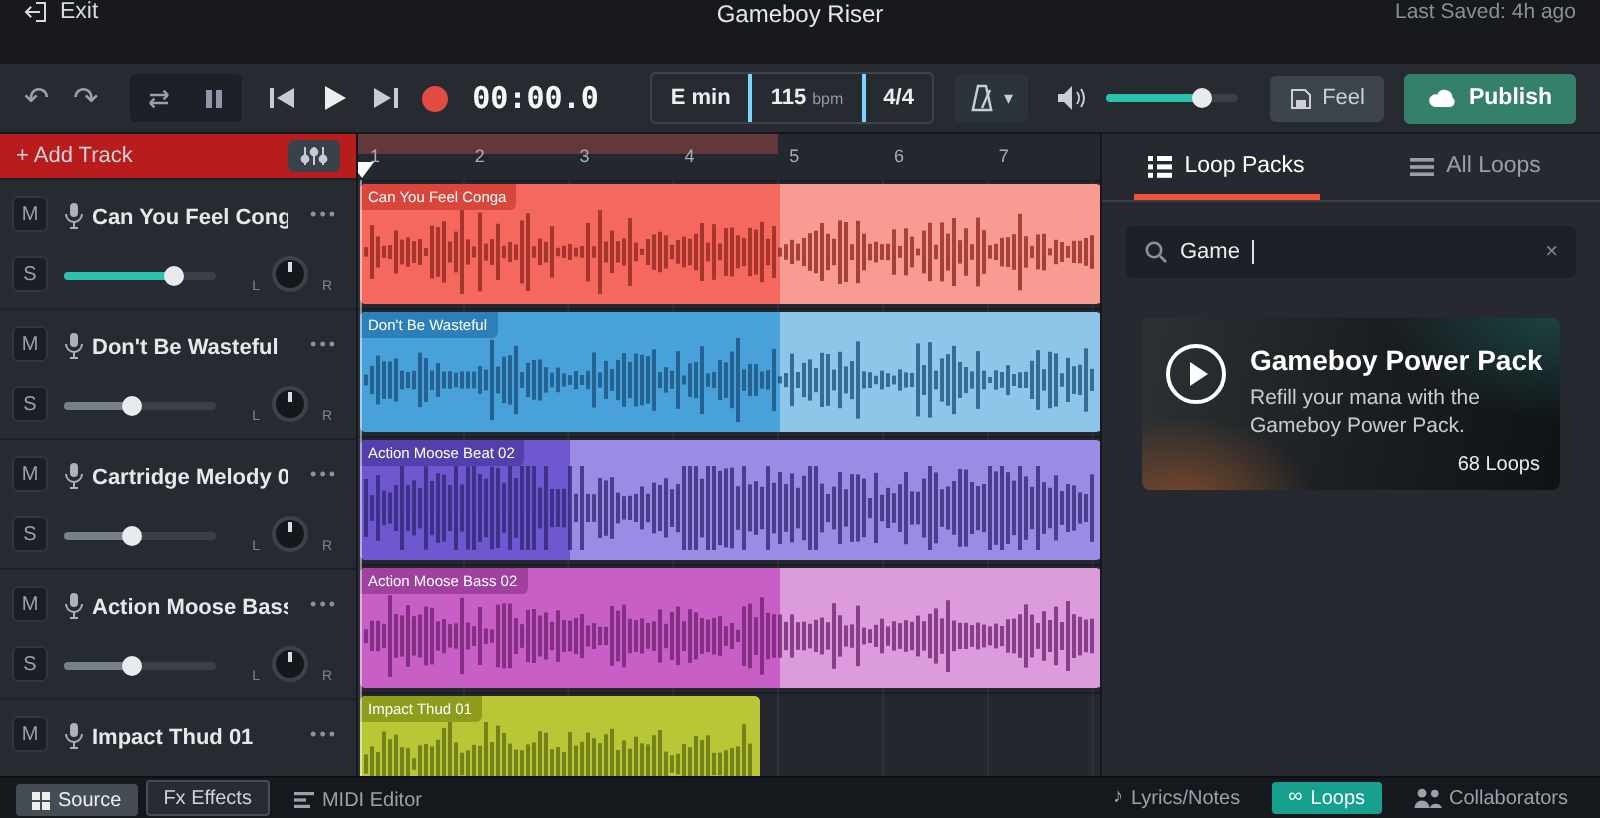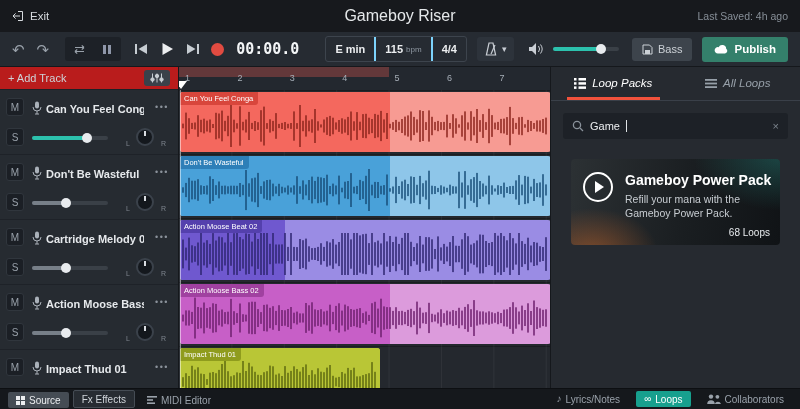--- a/index.html
+++ b/index.html
@@ -1,22 +1,22 @@
 <!DOCTYPE html>
 <html><head>
 <meta charset="utf-8">
 <style>
   html,body{margin:0;padding:0;background:#101216;}
   #app{position:relative;width:800px;height:409px;background:#22262c;overflow:hidden;
        font-family:"Liberation Sans",sans-serif;-webkit-font-smoothing:antialiased;color:#d4d8dc;}
   
-  #topbar{position:absolute;top:0;left:0;right:0;height:32px;background:#17191d;display:flex;align-items:center;padding:0 12px;z-index:5;}
+  #topbar{position:absolute;top:0;left:0;right:0;height:32px;background:#17191d;display:flex;align-items:flex-start;padding:0 12px;z-index:5;}
   #exit{display:flex;align-items:center;gap:6px;margin-right:22px;font-size:11.5px;color:#d6dade;cursor:default;z-index:2;}
   .menu-item{margin-right:19px;font-size:11.5px;color:#d4d8dc;cursor:default;z-index:2;}
-  #tb-title{position:absolute;left:0;right:0;text-align:center;font-size:16px;color:#e5e8ea;pointer-events:none;}
+  #tb-title{position:absolute;left:0;right:0;text-align:center;font-size:12px;color:#e5e8ea;pointer-events:none;}
   #last-saved{margin-left:auto;font-size:10.5px;color:#878f98;z-index:2;}
   
   #transport{position:absolute;top:32px;left:0;right:0;height:34px;background:#262b32;border-bottom:1px solid #15181c;display:flex;align-items:center;padding:0 12px;z-index:4;}
   .ticon{font-size:15px;color:#99a1aa;margin-right:12px;cursor:default;line-height:1;}
   .tgroup{display:flex;align-items:center;background:#1d2127;border-radius:3px;padding:3px 4px;margin:0 10px 0 4px;gap:8px;}
   .tbtn{display:flex;align-items:center;justify-content:center;width:20px;height:18px;cursor:default;}
   .transport-svg{display:block;}
   .rec-dot{width:13px;height:13px;border-radius:50%;background:#e14b41;margin:0 12px 0 8px;}
   #time-display{font-family:"DejaVu Sans Mono",monospace;font-size:15px;font-weight:bold;color:#f4f6f8;margin-right:26px;}
   .kseg{display:flex;align-items:stretch;border:1px solid #3d444d;border-radius:3px;height:24px;}
@@ -58,21 +58,21 @@
      background-image:linear-gradient(90deg,rgba(255,255,255,0.05) 1px,transparent 1px),linear-gradient(rgba(0,0,0,0.28) 1px,transparent 1px);
      background-size:52.4px 100%,100% 64px;}
   #playline{position:absolute;left:1px;top:0;bottom:0;width:1px;background:rgba(255,255,255,0.5);z-index:3;}
   .clip{position:absolute;border-radius:3px;overflow:hidden;}
   .clip .bright{position:absolute;left:0;top:0;bottom:0;}
   .clip svg.wave{position:absolute;left:0;top:13px;}
   .clabel{position:absolute;left:0;top:0;font-size:7.5px;color:#fff;padding:2px 5px 2px 4px;border-radius:0 0 3px 0;white-space:nowrap;}
   
   #right-panel{position:absolute;top:66px;right:0;width:249px;bottom:21px;background:#262a30;border-left:1px solid #15181c;}
   #loop-tabs{display:flex;height:34px;border-bottom:1px solid #3a4049;}
-  .ltab{flex:1;display:flex;align-items:center;justify-content:center;gap:6px;font-size:11.5px;color:#97a0a9;position:relative;cursor:default;font-style:italic;}
+  .ltab{flex:1;display:flex;align-items:center;justify-content:center;gap:6px;font-size:11.5px;color:#97a0a9;position:relative;cursor:default;}
   .ltab.active{color:#fff;}
   .ltab.active::after{content:"";position:absolute;left:16px;right:16px;bottom:0;height:3px;background:#f2523c;}
   #search{margin:12px 12px 0;height:26px;background:#1d2127;border-radius:3px;display:flex;align-items:center;padding:0 9px;gap:6px;}
   #search .val{font-size:11px;color:#eceef0;}
   .caret{width:1px;height:12px;background:#dfe3e6;}
   .clear{margin-left:auto;color:#7d858e;font-size:11px;}
   #pack-card{margin:20px;height:86px;border-radius:4px;position:relative;overflow:hidden;
      background:radial-gradient(95px 65px at 10% 110%,rgba(195,100,40,0.55),transparent 70%),
                 radial-gradient(130px 80px at 102% -5%,rgba(45,155,145,0.38),transparent 70%),
                 linear-gradient(100deg,#2c3134,#1a1e21 55%,#101316);}
@@ -167,21 +167,21 @@
       <div id="vol-slider">
         <div id="vol-fill" style="width: 72%;"></div>
         <div id="vol-handle" style="left: 72%;"></div>
       </div>
     </div>
     <div id="save-btn">
       <svg width="11" height="11" viewBox="0 0 11 11">
           <path d="M1 1 h6.5 L10 3.5 V10 H1 Z" fill="none" stroke="#ccd1d6"></path>
           <rect x="3" y="6" width="5" height="4" fill="#ccd1d6"></rect>
         </svg>
-      <span>Bass</span>
+      <span>Feel</span>
     </div>
     <div id="publish-btn">
       <svg width="14" height="10" viewBox="0 0 14 10">
           <path d="M4 9.5 a3.2 3.2 0 1 1 .6 -6.3 A4 4 0 0 1 12.2 4.8 A2.6 2.6 0 0 1 11 9.5 Z" fill="#fff"></path>
         </svg>
       <span>Publish</span>
     </div>
   </div>
 
   <div id="left-panel">

